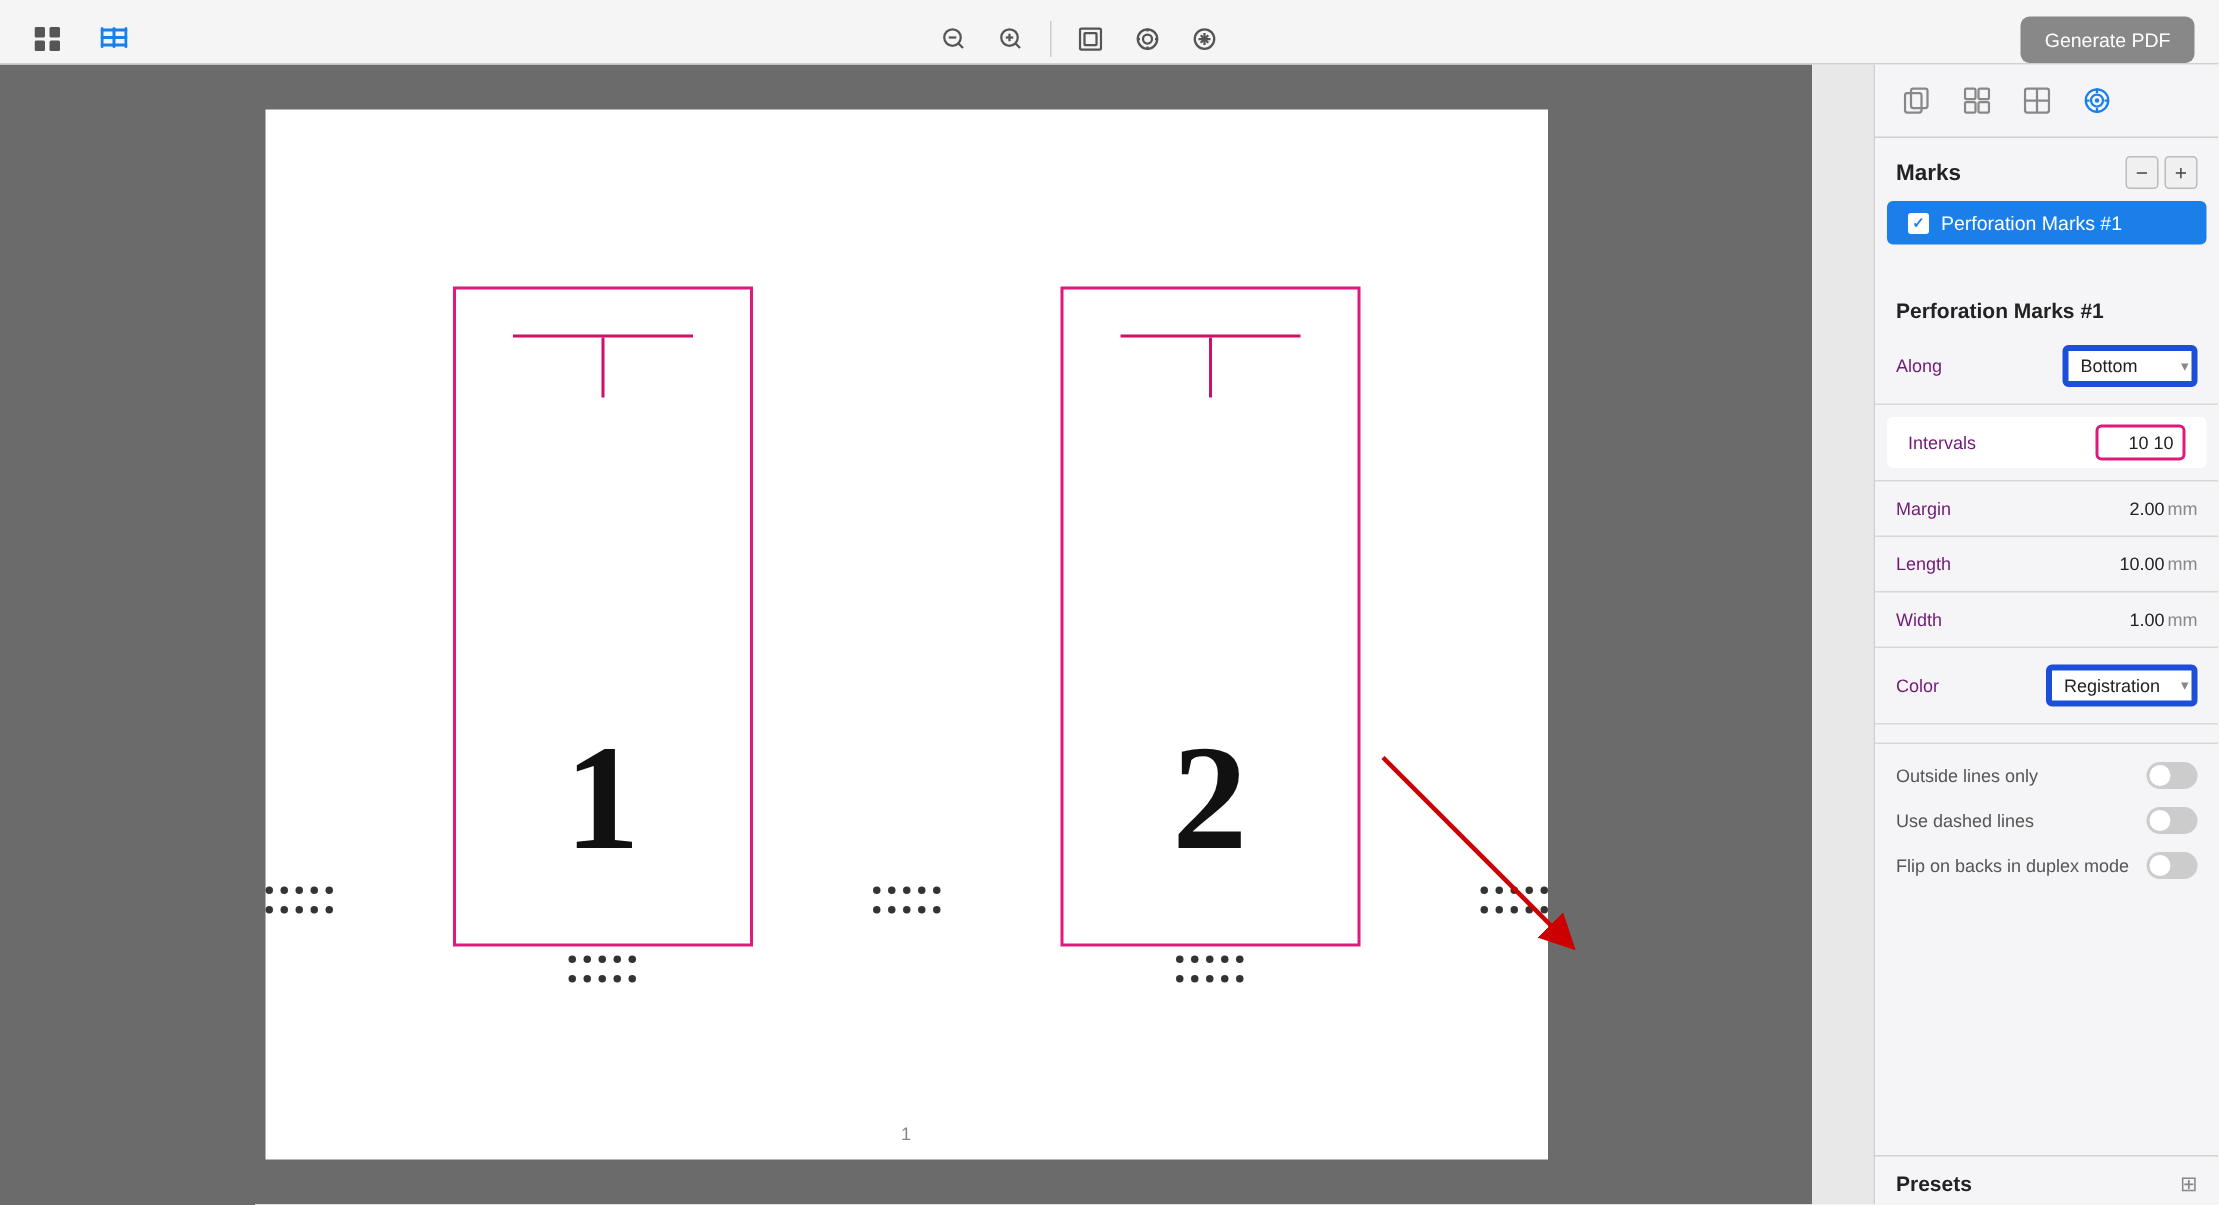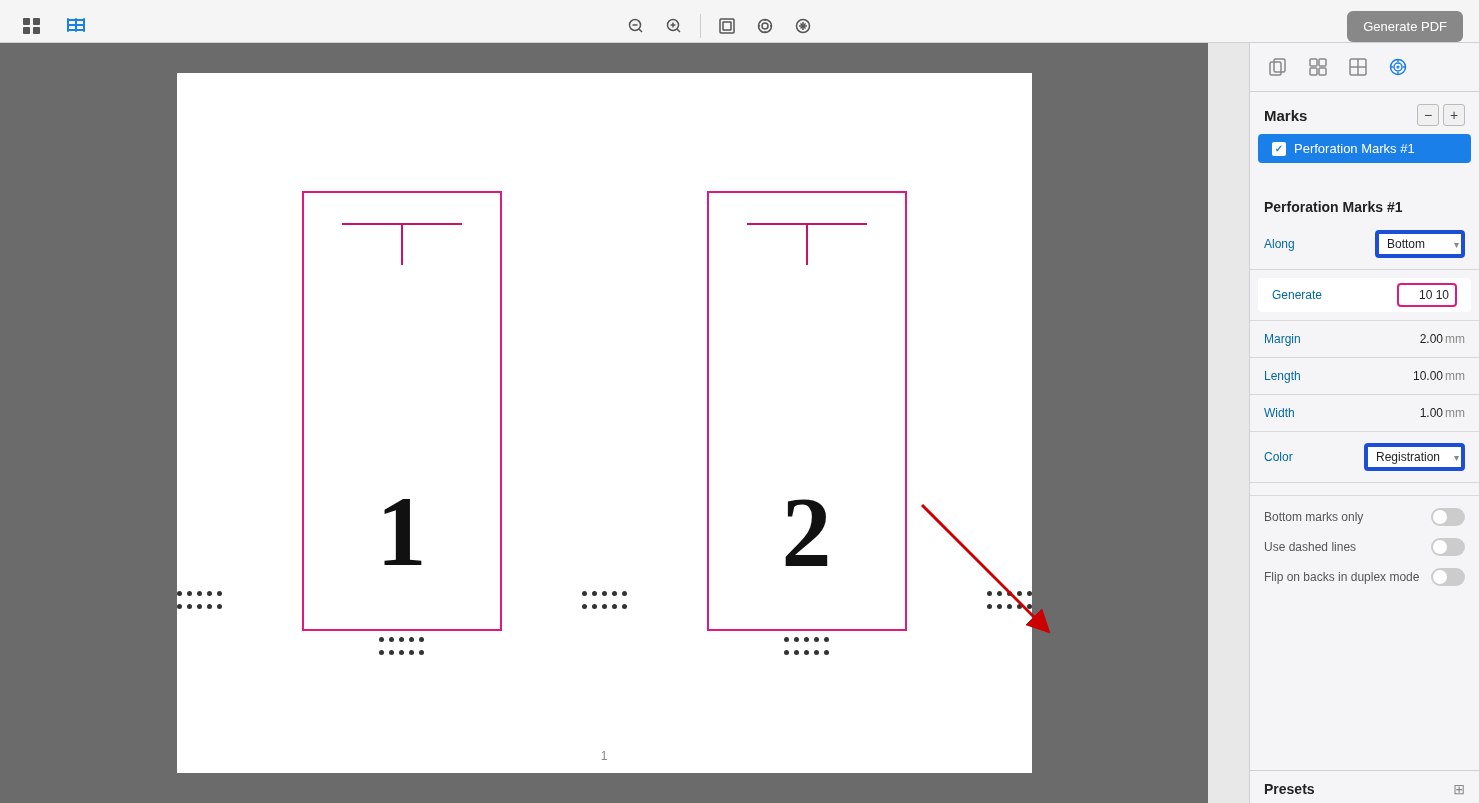--- a/index.html
+++ b/index.html
@@ -231,21 +231,21 @@
 
     .prop-row {
       display: flex;
       align-items: center;
       justify-content: space-between;
       padding: 5px 14px;
       font-size: 12px;
       color: #333;
     }
     .prop-label {
-      color: #0369a1;
+      color: #701a75;
       font-size: 12px;
     }
 
     .prop-select {
       border: 4px solid #1d4ed8;
       background: white;
       border-radius: 4px;
       padding: 3px 20px 3px 8px;
       font-size: 12px;
       color: #222;
@@ -639,21 +639,21 @@
           <option>Top</option>
           <option>Left</option>
           <option>Right</option>
         </select>
       </div>
     </div>
 
     <div class="divider-line"></div>
 
     <div class="prop-row" style="background:#fff; border-radius:4px; margin: 2px 8px;">
-      <span class="prop-label">Generate</span>
+      <span class="prop-label">Intervals</span>
       <input class="prop-input" type="text" value="10 10" style="">
     </div>
 
     <div class="divider-line"></div>
 
     <div class="prop-row">
       <span class="prop-label">Margin</span>
       <div class="prop-value-mm">
         <span>2.00</span>
         <span class="unit">mm</span>
@@ -694,21 +694,21 @@
         </select>
       </div>
     </div>
 
     <div class="divider-line"></div>
 
 
     <div class="divider-line"></div>
 
     <div class="toggle-row">
-      <span>Bottom marks only</span>
+      <span>Outside lines only</span>
       <div class="toggle-switch"></div>
     </div>
 
     <div class="toggle-row">
       <span>Use dashed lines</span>
       <div class="toggle-switch"></div>
     </div>
 
     <div class="toggle-row">
       <span>Flip on backs in duplex mode</span>

